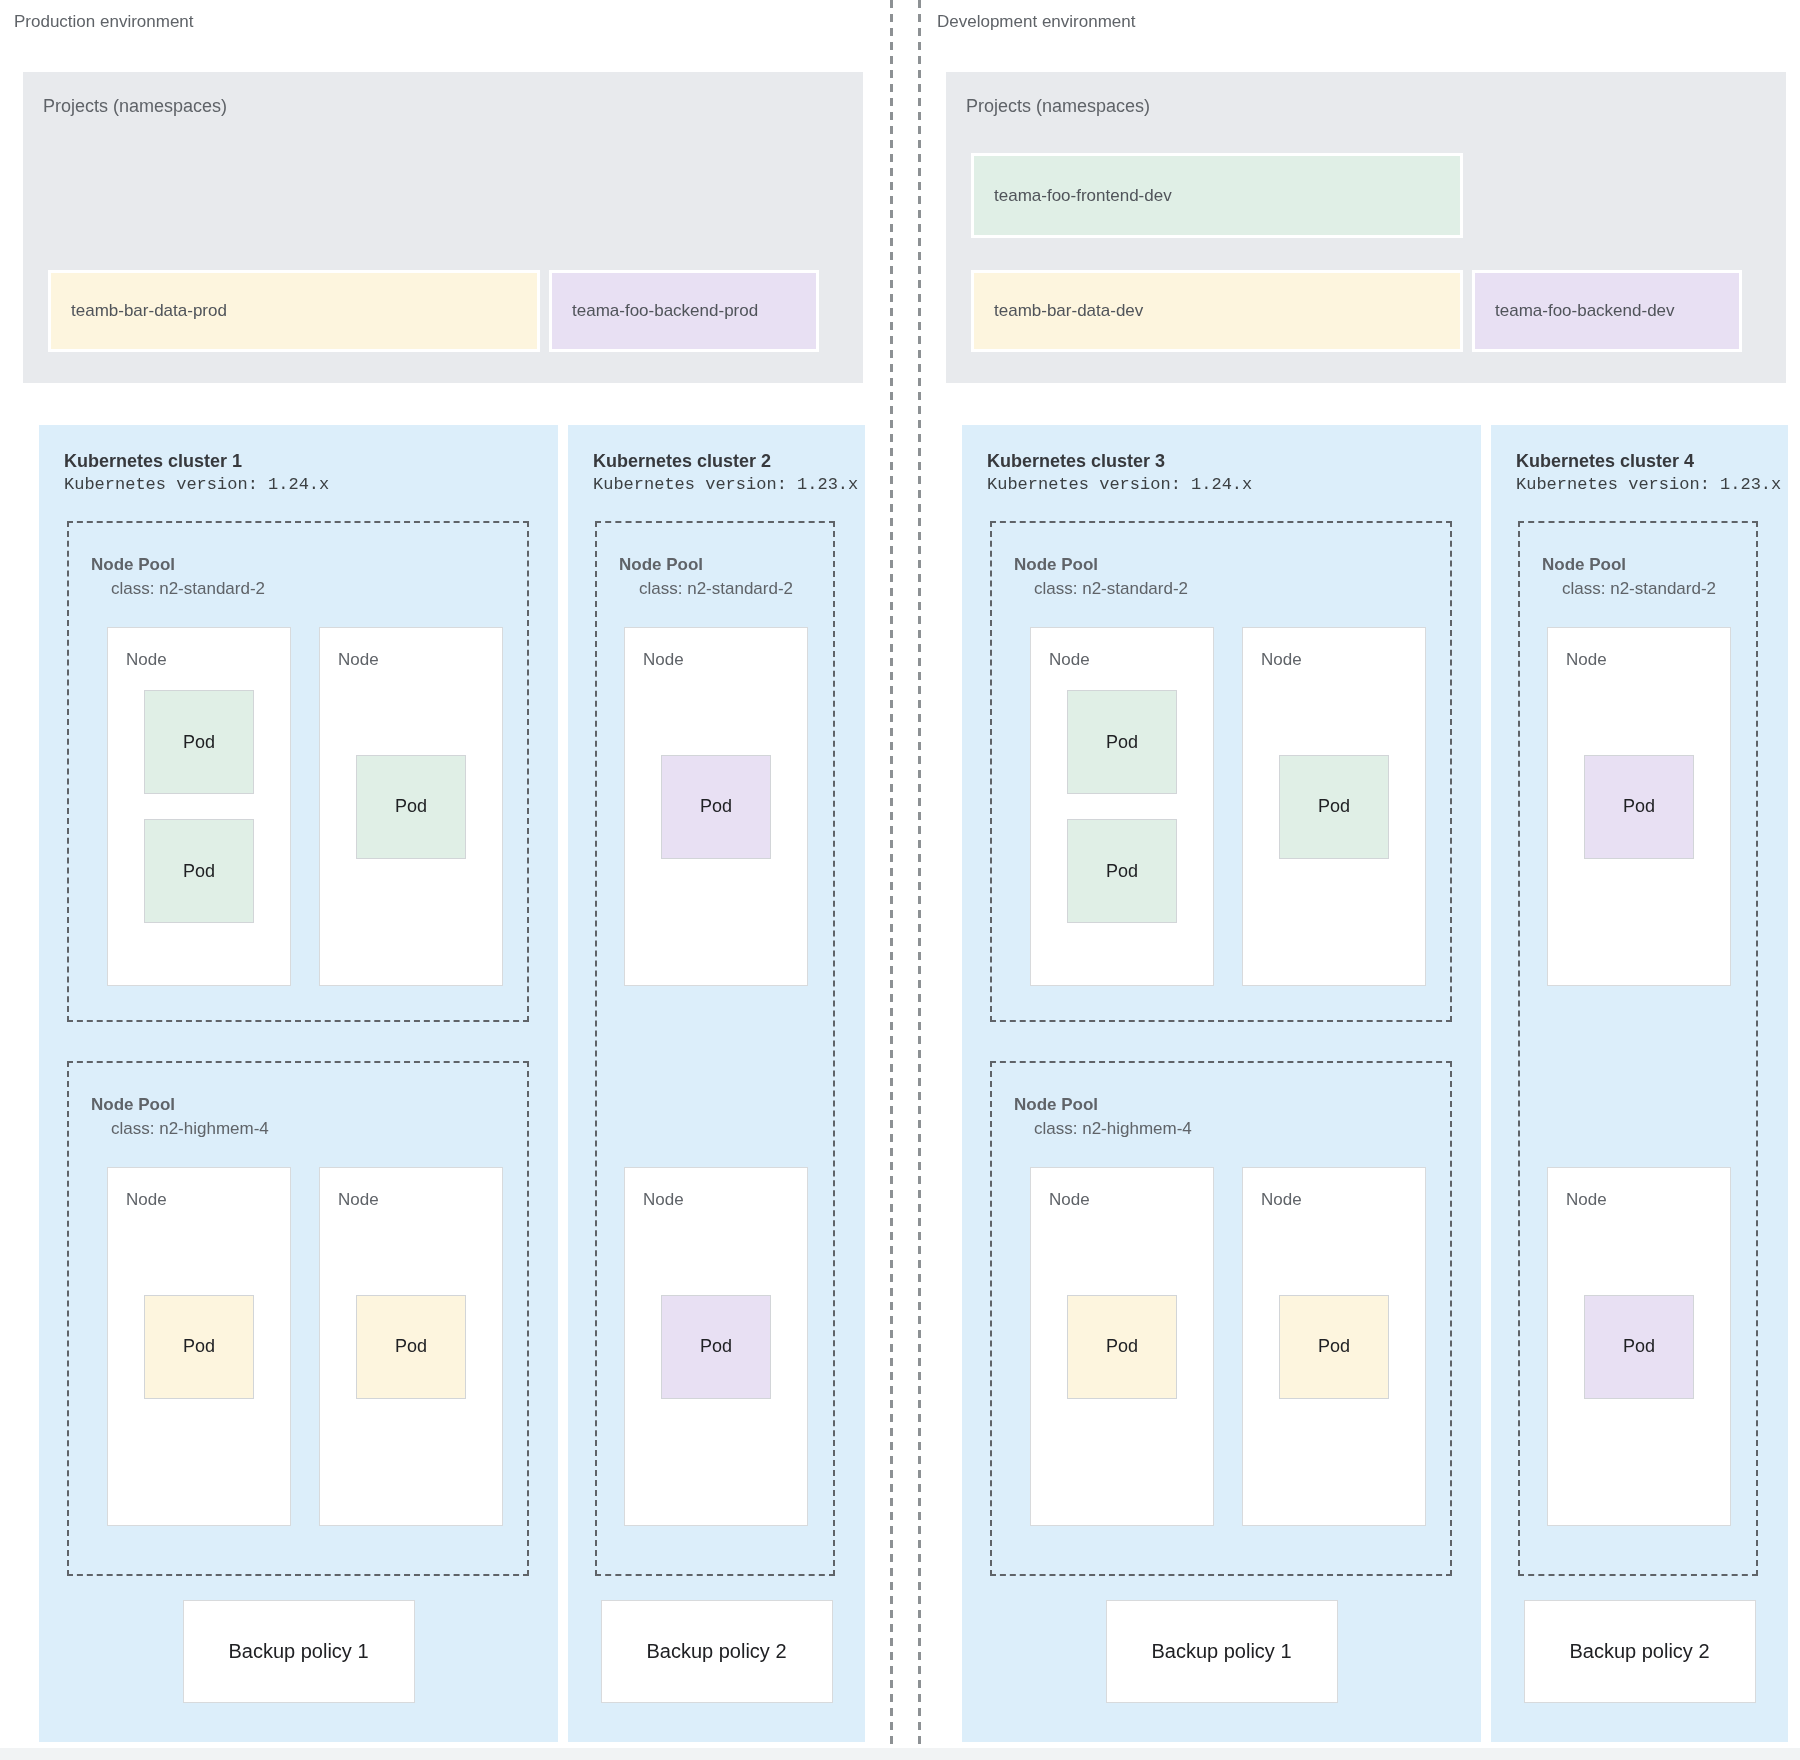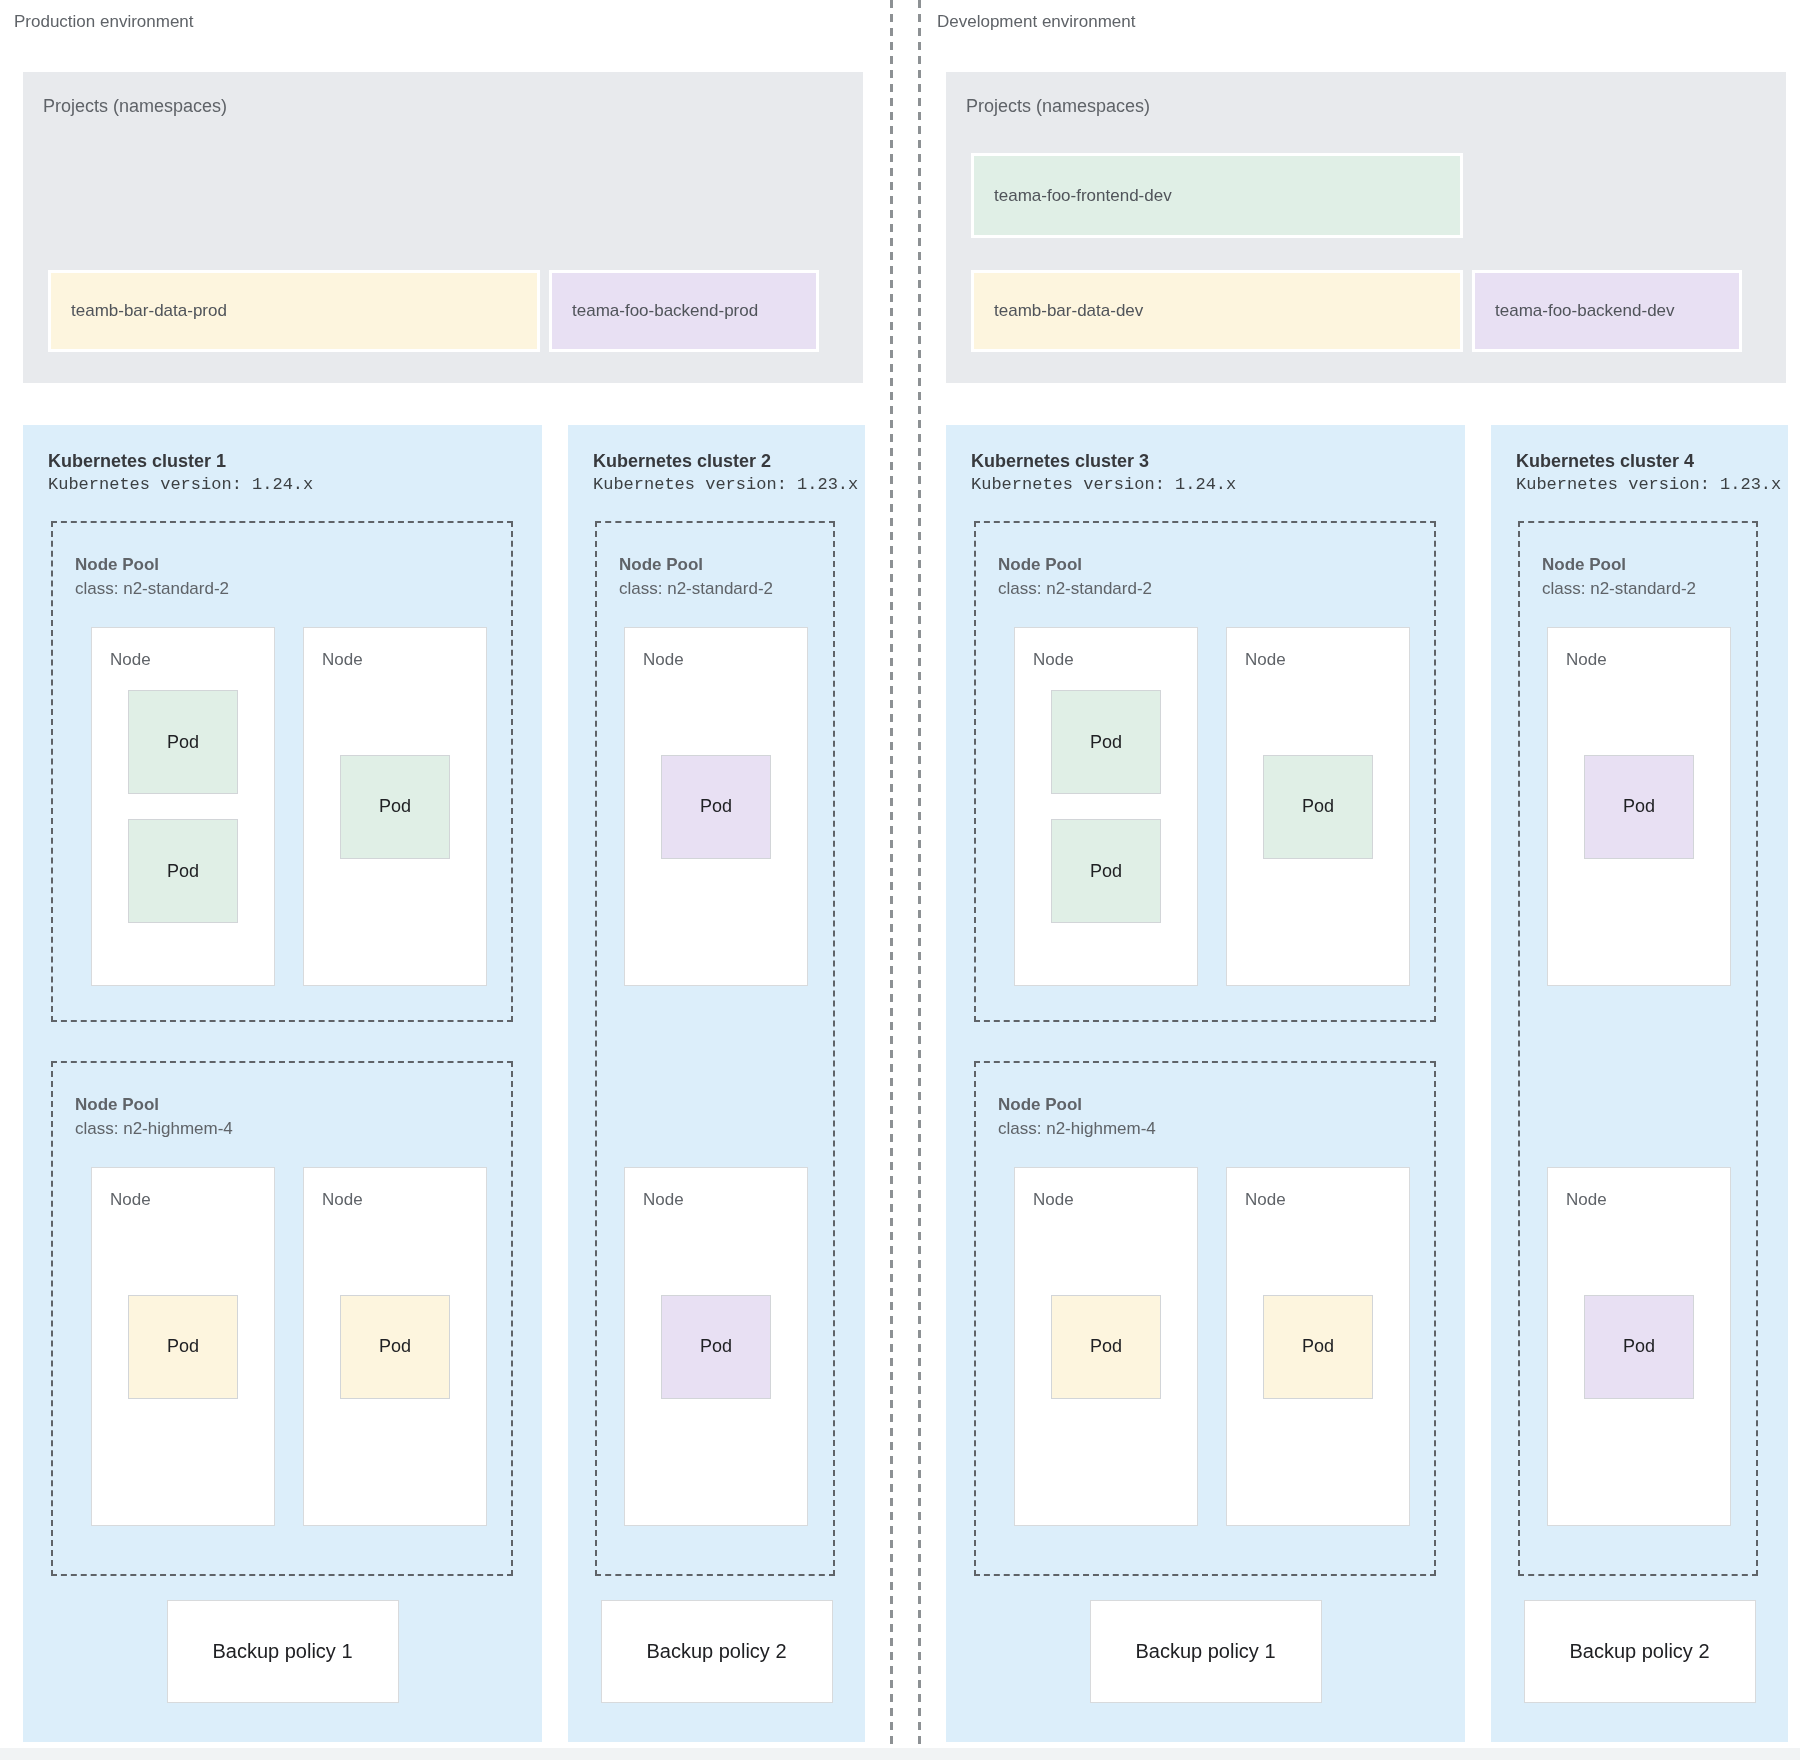--- a/index.html
+++ b/index.html
@@ -40,39 +40,39 @@
   .proj.pc { left:526px; top:198px; width:270px; height:82px; }
   [data-color="green"]  { background:var(--green); }
   [data-color="yellow"] { background:var(--yellow); }
   [data-color="purple"] { background:var(--purple); }
 
   
   .cluster {
     position:absolute; top:425px; height:1317px;
     background:var(--cluster-bg);
   }
-  .cluster.c-left  { left:23px;  width:519px;padding-left:16px; }
+  .cluster.c-left  { left:39px;  width:519px;padding-left:16px; }
   .cluster.c-right { left:568px; width:297px; }
   .cluster-title {
     position:absolute; left:25px; top:26px;
     font-size:18px; font-weight:bold; color:#37393d; white-space:nowrap;
   }
   .cluster-version {
     position:absolute; left:25px; top:50px;
     font-size:17px; color:#3c4043; white-space:nowrap;font-family:Liberation Mono, monospace;
   }
 
   .pool { position:absolute; border:2px dashed var(--dashed); }
   .wide .pool.p1   { left:28px; top:96px;  width:462px; height:501px; }
   .wide .pool.p2   { left:28px; top:636px; width:462px; height:515px; }
   .narrow .pool.pt { left:27px; top:96px;  width:240px; height:1055px; }
 
   .pool-head { position:absolute; left:22px; top:30px; line-height:24px; }
   .pool-title { font-size:17px; font-weight:bold; color:var(--text-gray); white-space:nowrap; }
-  .pool-class { font-size:17px; color:var(--text-gray); white-space:nowrap; }
+  .pool-class { font-size:17px; color:var(--text-gray); white-space:nowrap;margin-left:20px; }
 
   .node {
     position:absolute; width:184px; height:359px;
     background:var(--node-bg); border:1px solid var(--node-border);
   }
   .wide .node.na   { left:38px;  top:104px; }
   .wide .node.nb   { left:250px; top:104px; }
   .narrow .node.n1 { left:27px;  top:104px; }
   .narrow .node.n2 { left:27px;  top:644px; }
   .node-label {

